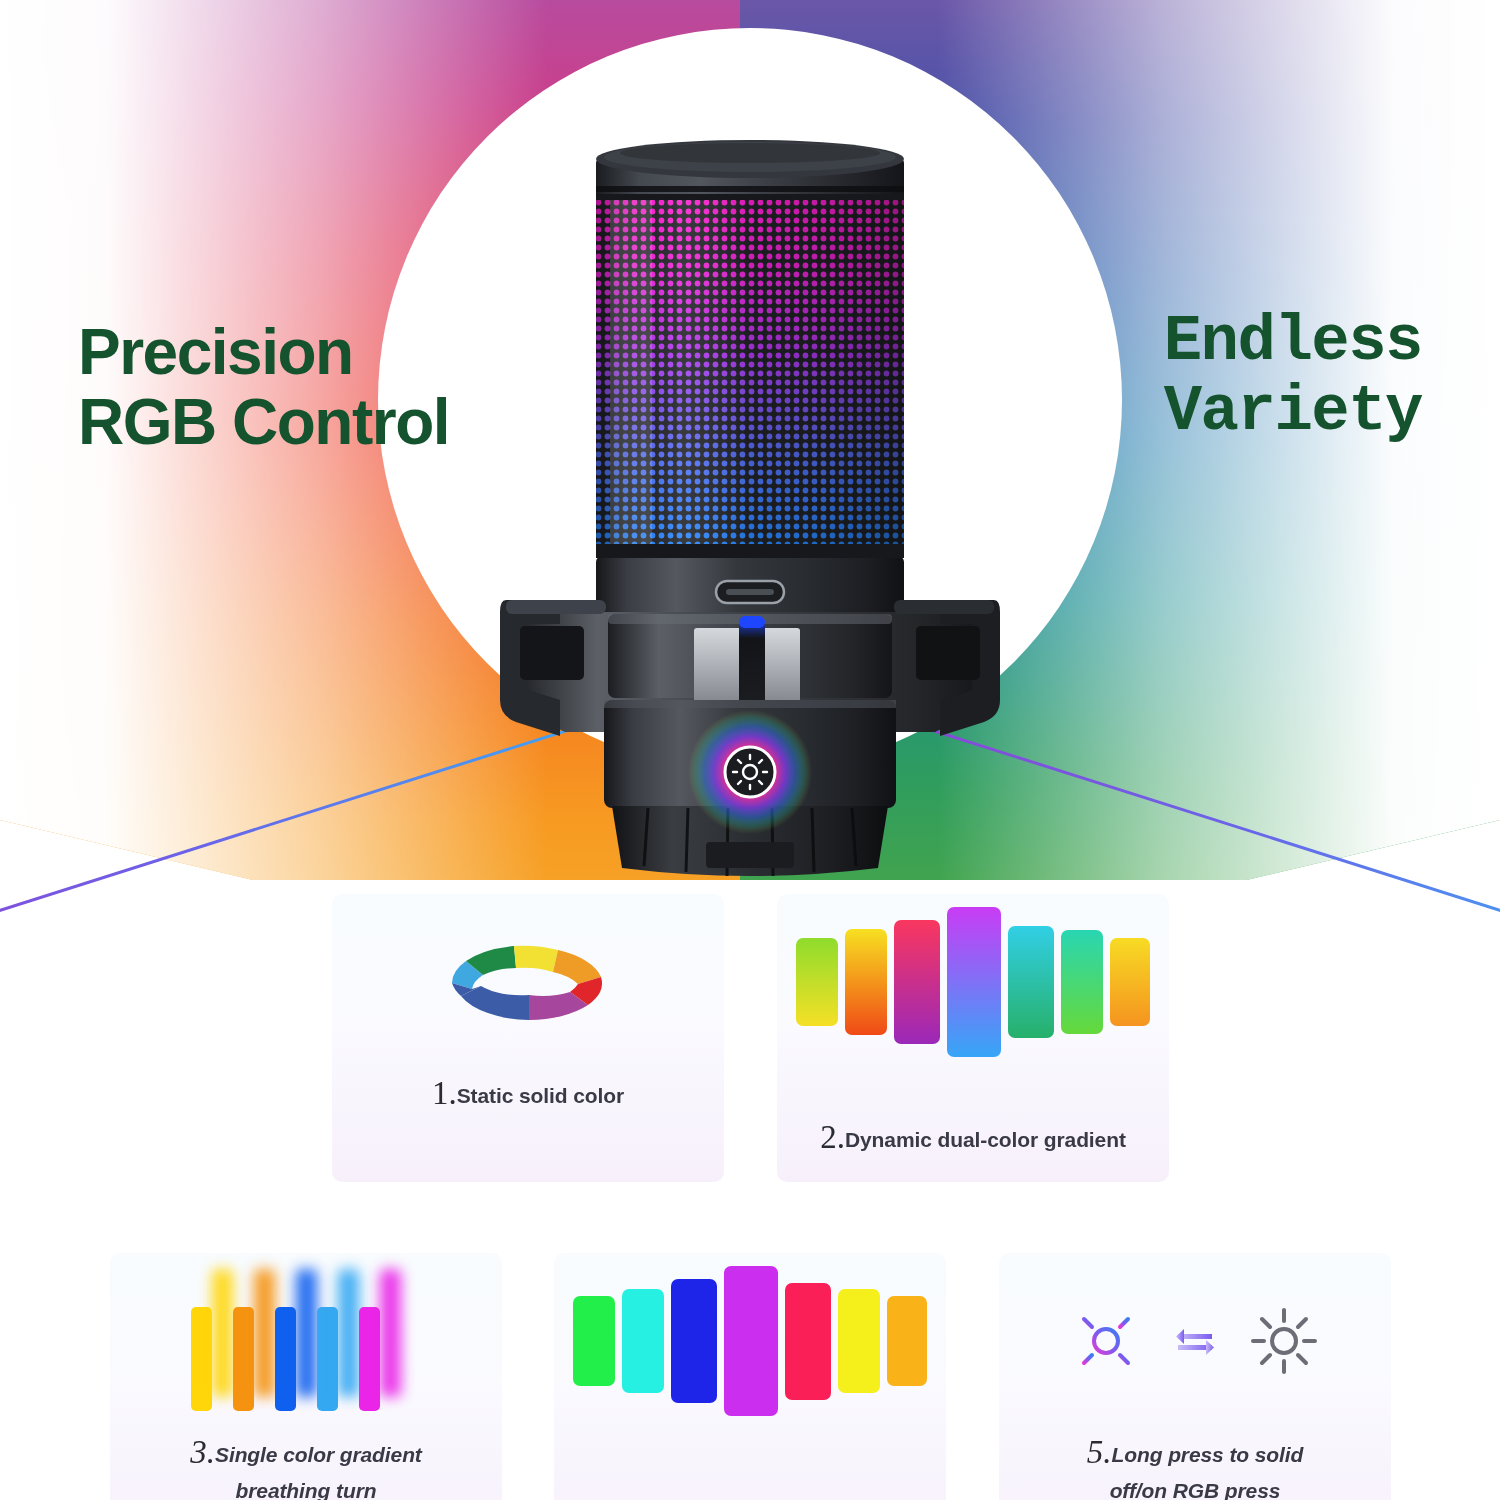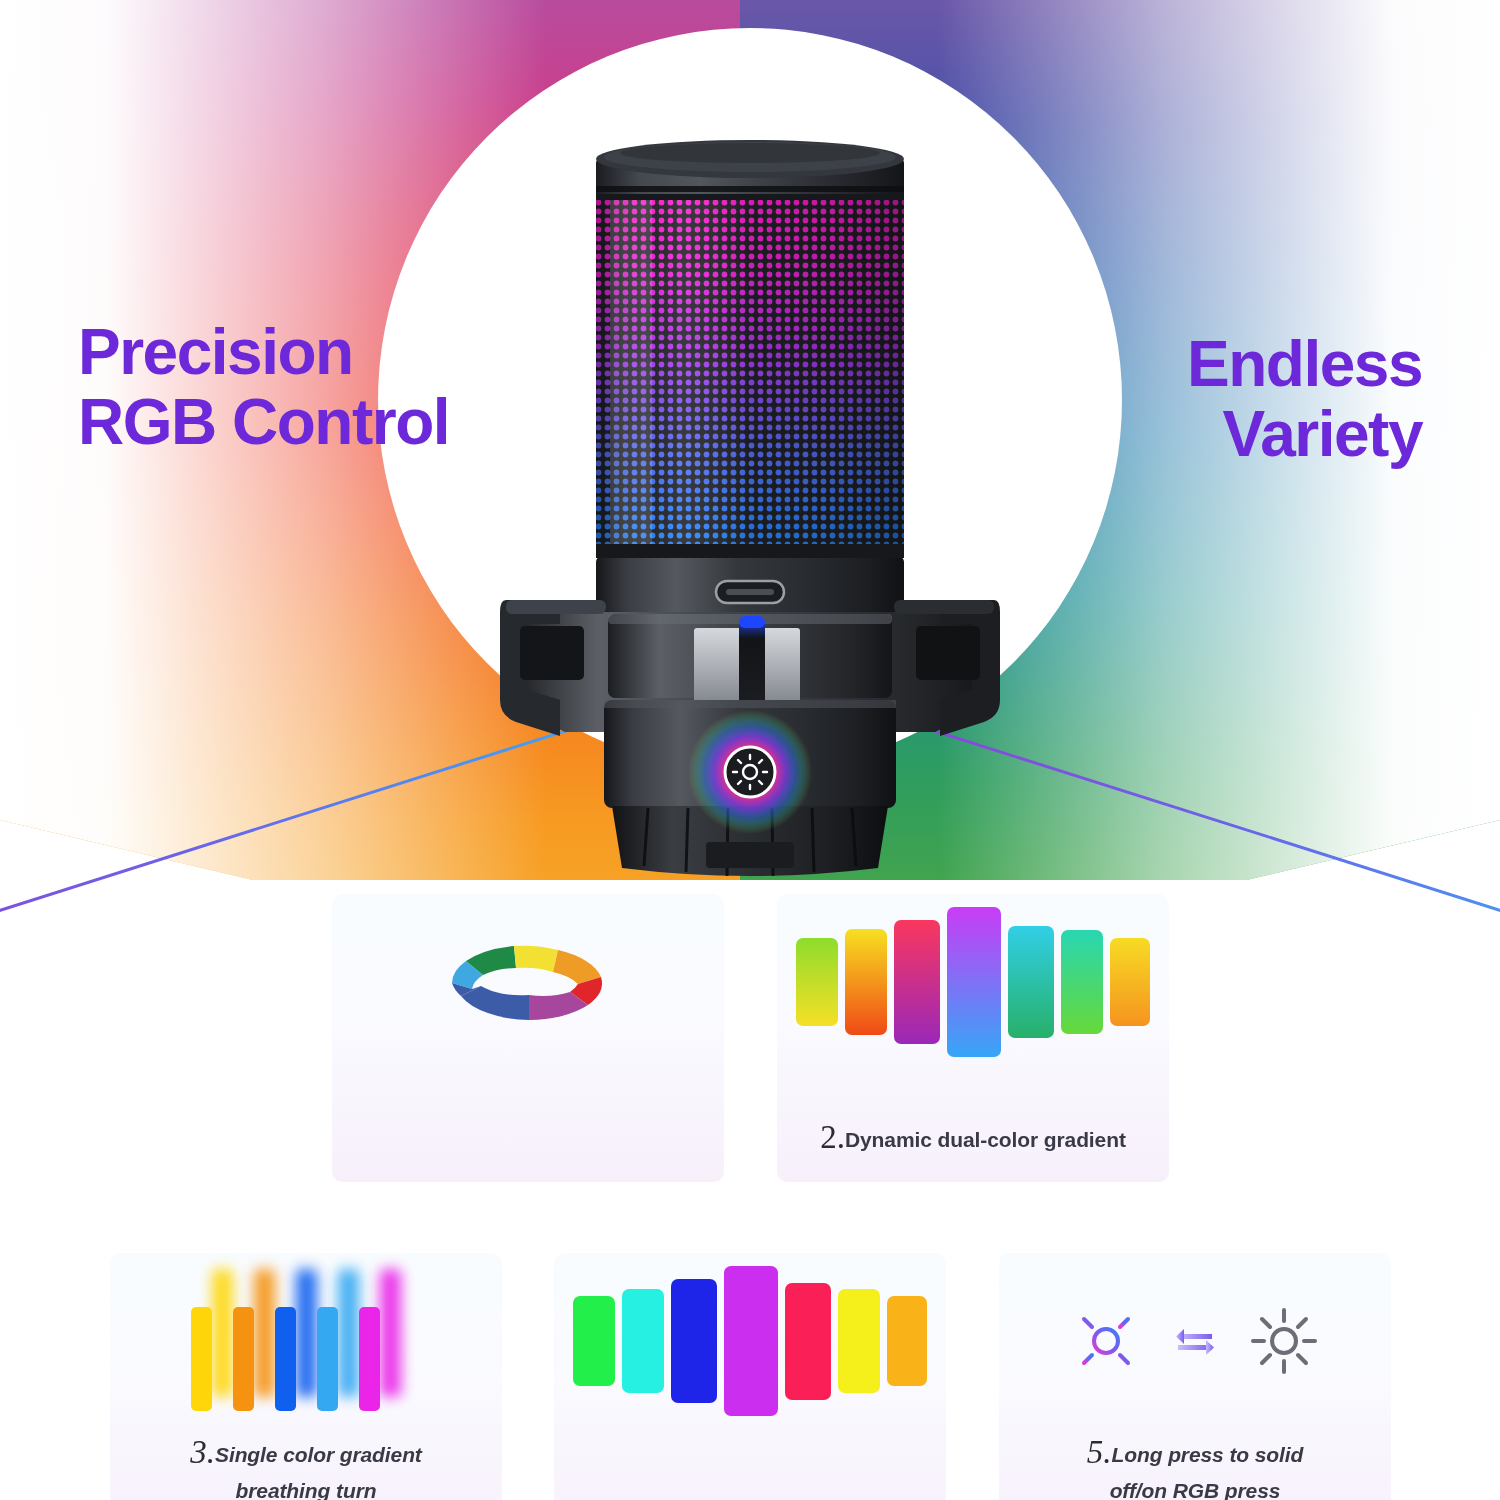--- a/index.html
+++ b/index.html
@@ -72,25 +72,25 @@
     transform:rotate(17.6deg);
   }
 
   
   .headline {
     position:absolute;
     font-weight:700;
     font-size:64px;
     line-height:1.09;
     letter-spacing:-1.5px;
-    color:#6d28d9;
+    color:#14532d;
     white-space:pre-line;
   }
   .headline-left  { left:78px;  top:318px; text-align:left; }
-  .headline-right { right:78px; top:330px; text-align:right; }
+  .headline-right { right:78px; top:308px; text-align:right;font-family:Liberation Mono, monospace; }
 
   
   .mic { position:absolute; left:0; top:0; width:1500px; height:900px; }
 
   
   .cards { position:absolute; left:0; top:0; width:1500px; height:1500px; }
   .card {
     position:absolute;
     border-radius:10px;
     background:linear-gradient(to bottom, #f8fcfe 0%, #fafaff 45%, #f7f0fb 100%);
@@ -325,20 +325,23 @@
           <path d="M24 60 A76 38 0 0 1 38 38 L55 52 A52 26 0 0 0 44 66 Z" fill="#3fa8e0"></path>
           <path d="M38 38 A76 38 0 0 1 86 23 L88 45 A52 26 0 0 0 55 52 Z" fill="#1f8a46"></path>
           <path d="M86 23 A76 38 0 0 1 130 27 L125 49 A52 26 0 0 0 88 45 Z" fill="#f2e033"></path>
           <path d="M130 27 A76 38 0 0 1 173 54 L150 61 A52 26 0 0 0 125 49 Z" fill="#ee9c25"></path>
           <path d="M173 54 A76 38 0 0 1 160 82 L142 69 A52 26 0 0 0 150 61 Z" fill="#e0262a"></path>
           <path d="M160 82 A76 38 0 0 1 101 97 L101 72 A52 26 0 0 0 142 69 Z" fill="#a6469c"></path>
           <path d="M101 97 A76 38 0 0 1 33 73 L53 63 A52 26 0 0 0 101 72 Z" fill="#3d5ca8"></path>
           <path d="M33 73 A76 38 0 0 1 24 60 L44 66 A52 26 0 0 0 53 63 Z" fill="#3d5ca8"></path>
         </g>
       </svg>
+    </div>
+    <div class="card-label">
+      <span class="card-num">1.</span><span>Static solid color</span>
     </div>
   </div>
 
   <div class="card card-row1 c2">
     <div class="card-visual">
       <div class="bars" id="bars2">
           <div class="bar" style="width: 42px; height: 88px; background: linear-gradient(rgb(143, 220, 44), rgb(245, 224, 38));"></div>
           <div class="bar" style="width: 42px; height: 106px; background: linear-gradient(rgb(247, 224, 33), rgb(240, 74, 22));"></div>
           <div class="bar" style="width: 46px; height: 124px; background: linear-gradient(rgb(249, 55, 95), rgb(154, 40, 184));"></div>
           <div class="bar" style="width: 54px; height: 150px; background: linear-gradient(rgb(201, 60, 245), rgb(54, 166, 247));"></div>

